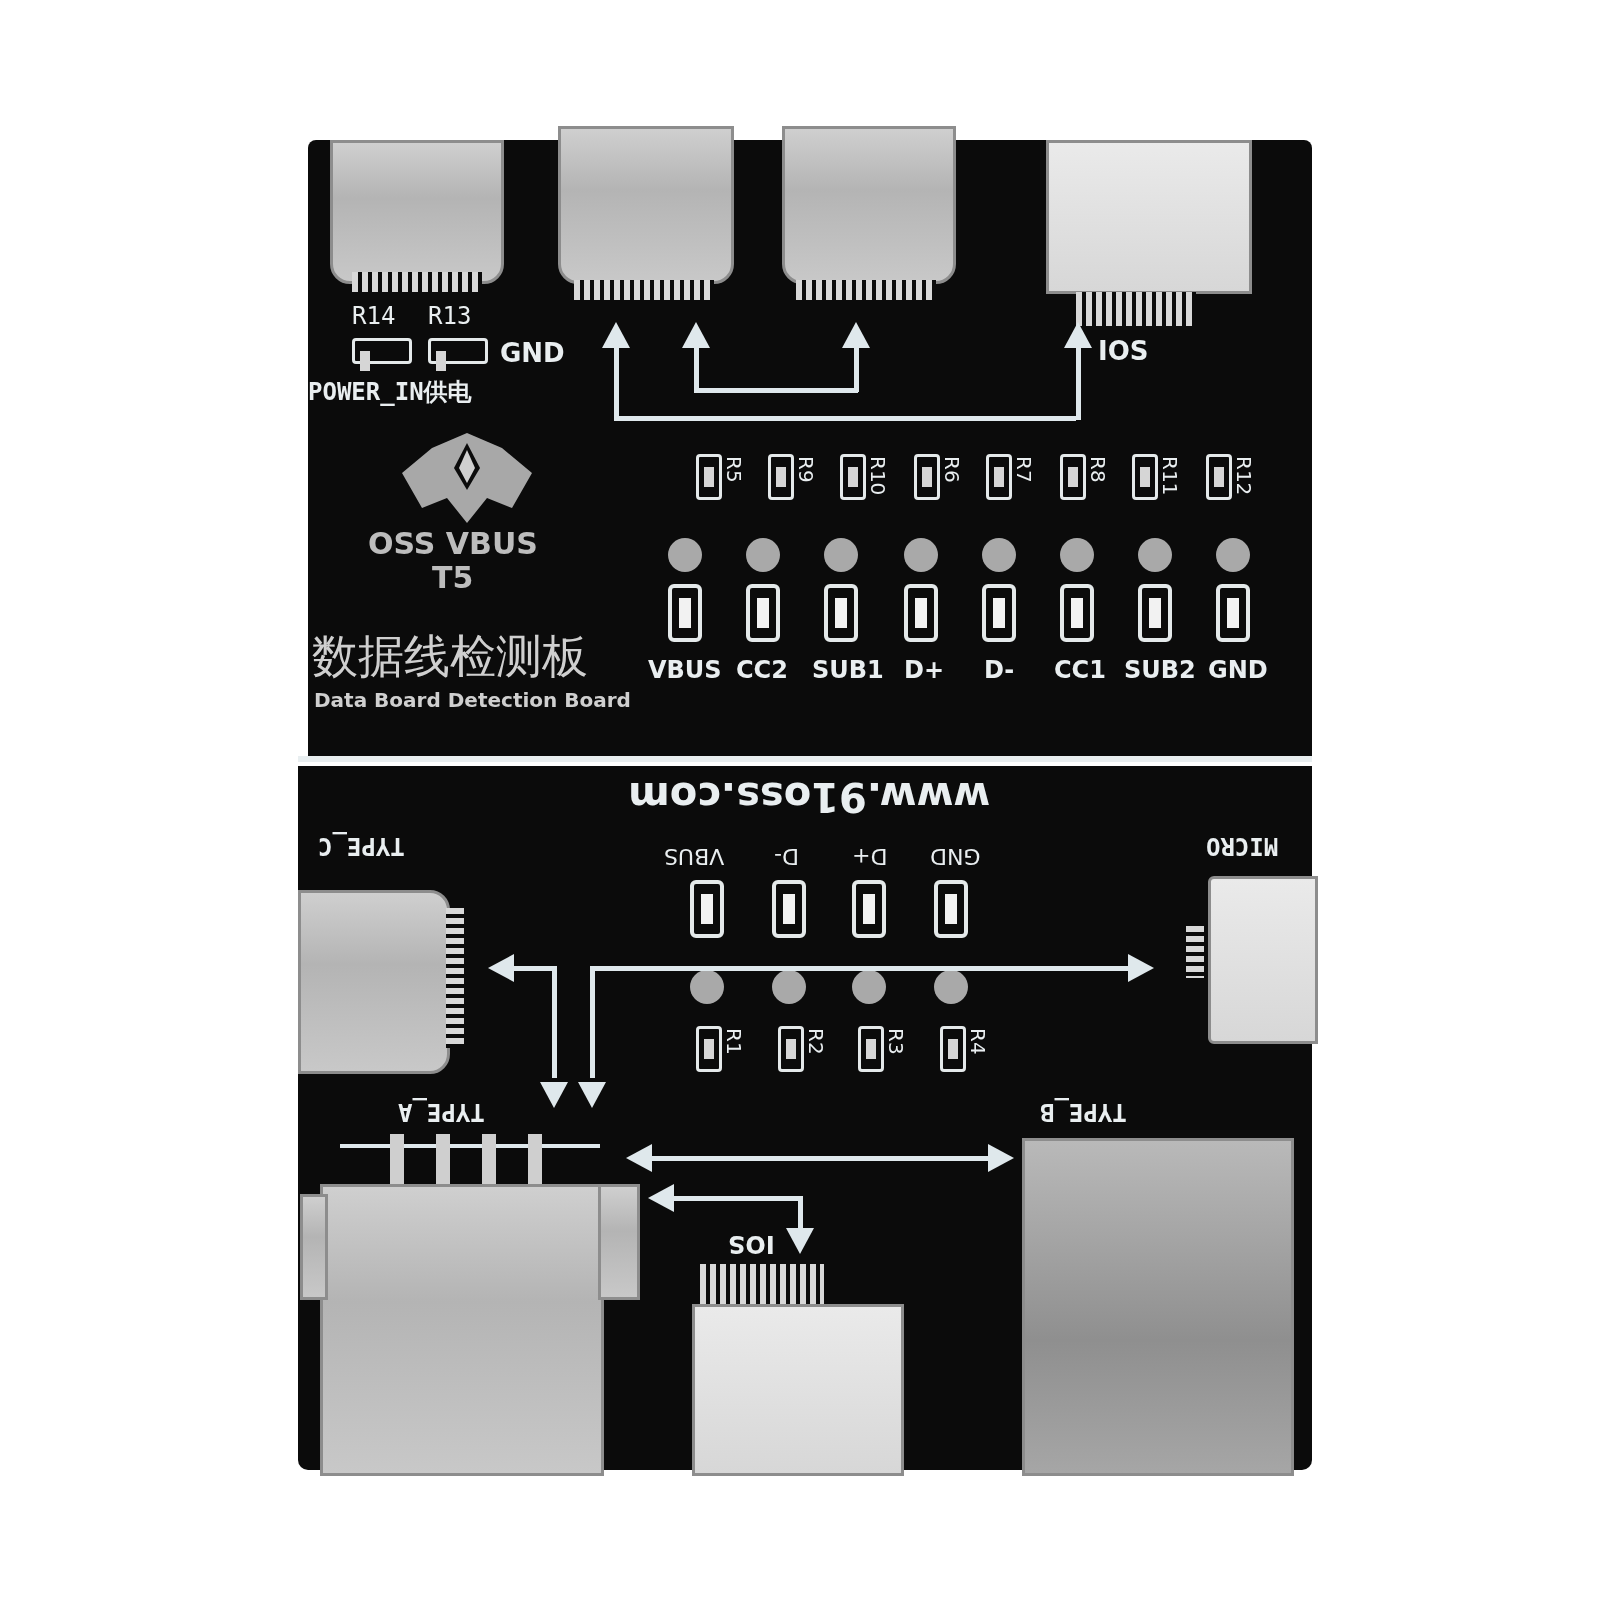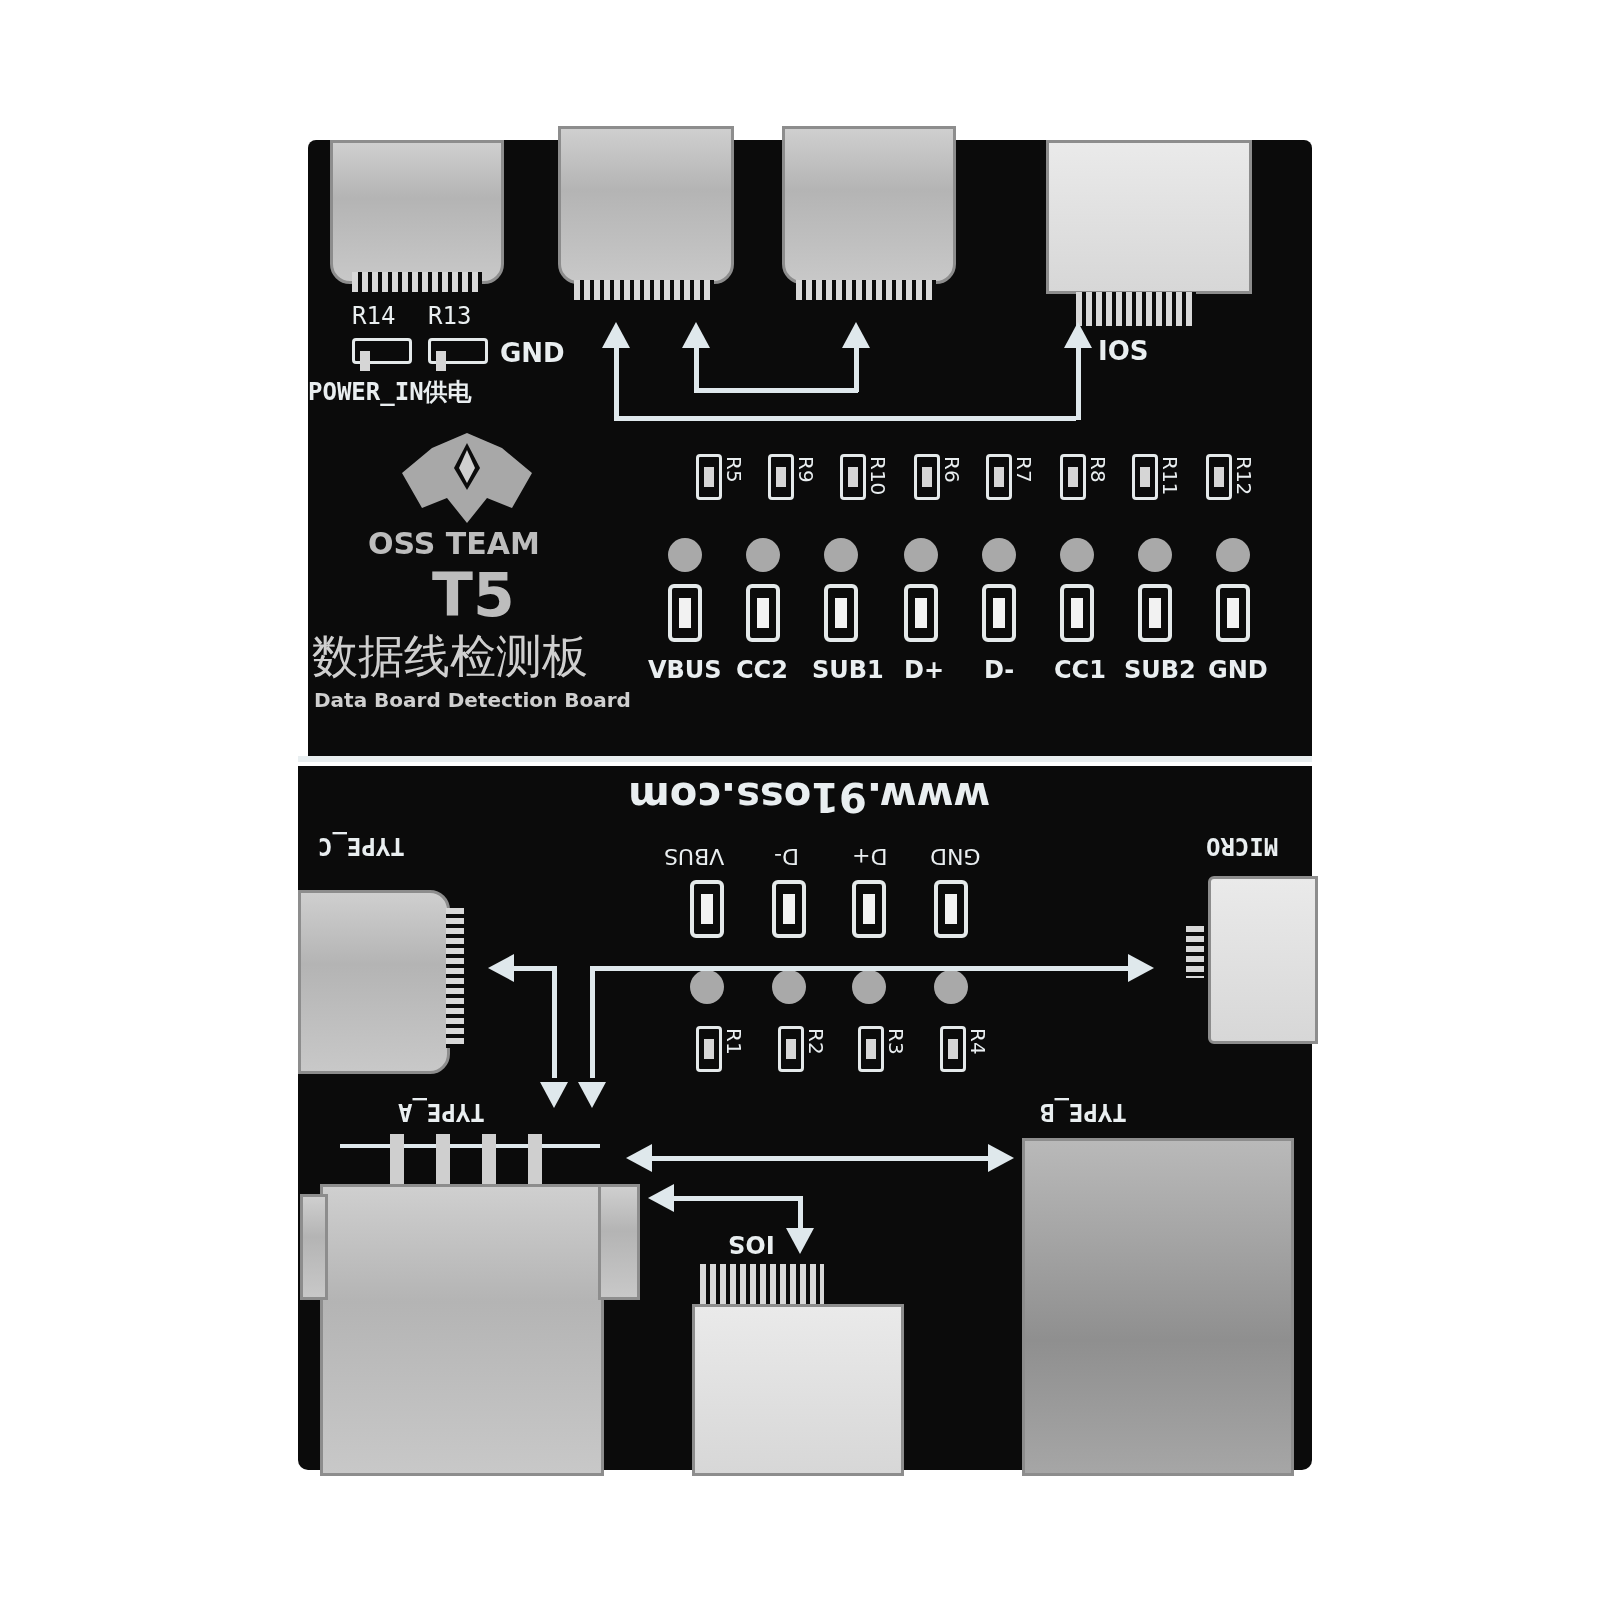--- a/index.html
+++ b/index.html
@@ -62,22 +62,22 @@
 <div class="line" style="left:694px;top:346px;width:5px;height:46px;"></div>
 <div class="line" style="left:694px;top:388px;width:164px;height:5px;"></div>
 <div class="arrow up" style="left:842px;top:322px;"></div>
 <div class="line" style="left:854px;top:346px;width:5px;height:46px;"></div>
 
 <svg class="logo" viewBox="0 0 150 100">
   <path d="M75 5 L110 20 L140 45 L120 80 L95 70 L75 95 L55 70 L30 80 L10 45 L40 20 Z" fill="#a8a8a8"></path>
   <path d="M75 15 L88 40 L75 62 L62 40 Z" fill="#0b0b0b"></path>
   <path d="M75 22 L83 40 L75 55 L67 40 Z" fill="#cfcfcf"></path>
 </svg>
-<div class="silk" style="left:368px;top:526px;font-size:30px;color:#bdbdbd;">OSS TEAM</div>
-<div class="silk" style="left:432px;top:560px;font-size:60px;color:#bdbdbd;">T5</div>
+<div class="silk" style="left:368px;top:526px;font-size:30px;color:#bdbdbd;">OSS VBUS</div>
+<div class="silk" style="left:432px;top:560px;font-size:30px;color:#bdbdbd;">T5</div>
 <div class="silk" style="left:312px;top:626px;font-size:46px;font-weight:normal;color:#cfcfcf;">数据线检测板</div>
 <div class="silk" style="left:314px;top:688px;font-size:20px;color:#cfcfcf;">Data Board Detection Board</div>
 
 <div class="res" style="left:696px;top:454px;"></div>
 <div class="silk" style="left:726px;top:456px;font-size:20px;font-weight:normal;transform:rotate(90deg);transform-origin:left top;margin-left:20px;">R5</div>
 <div class="res" style="left:768px;top:454px;"></div>
 <div class="silk" style="left:798px;top:456px;font-size:20px;font-weight:normal;transform:rotate(90deg);transform-origin:left top;margin-left:20px;">R9</div>
 <div class="res" style="left:840px;top:454px;"></div>
 <div class="silk" style="left:870px;top:456px;font-size:20px;font-weight:normal;transform:rotate(90deg);transform-origin:left top;margin-left:20px;">R10</div>
 <div class="res" style="left:914px;top:454px;"></div>

